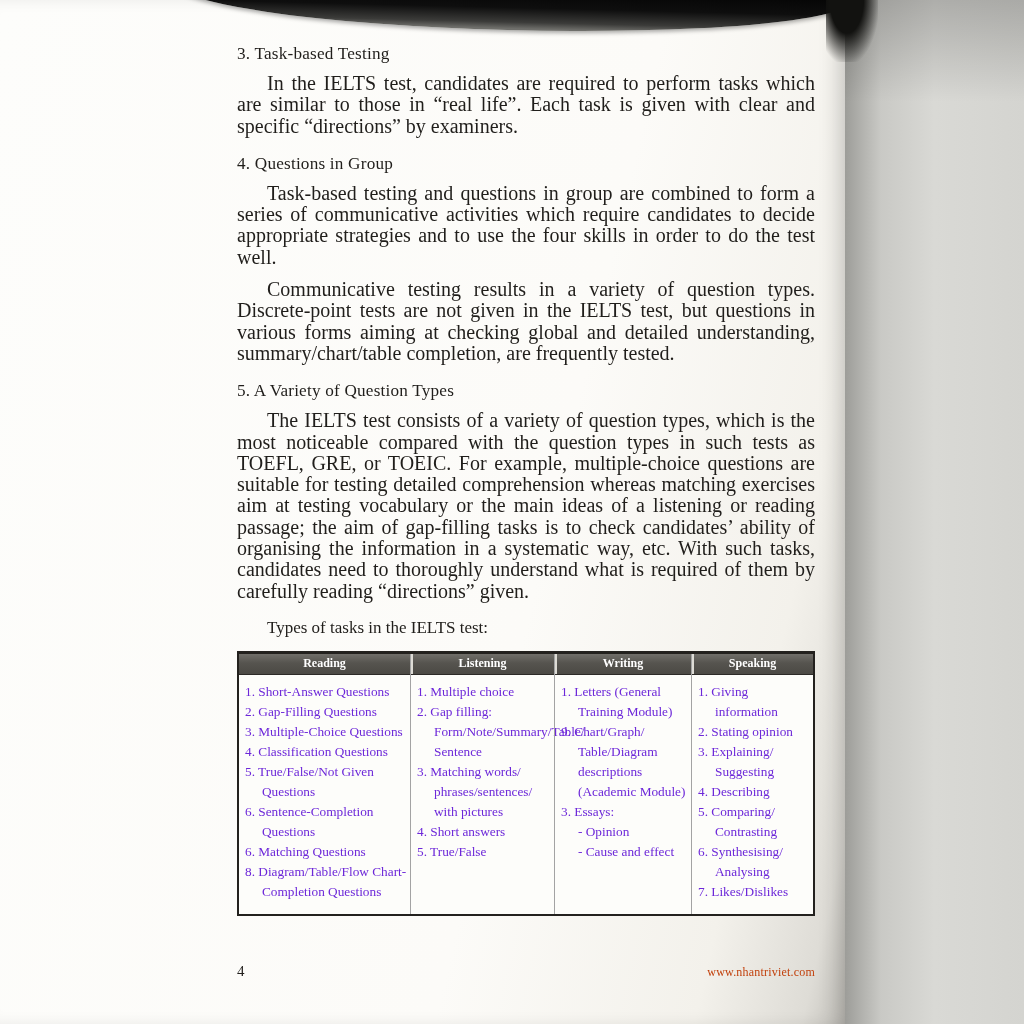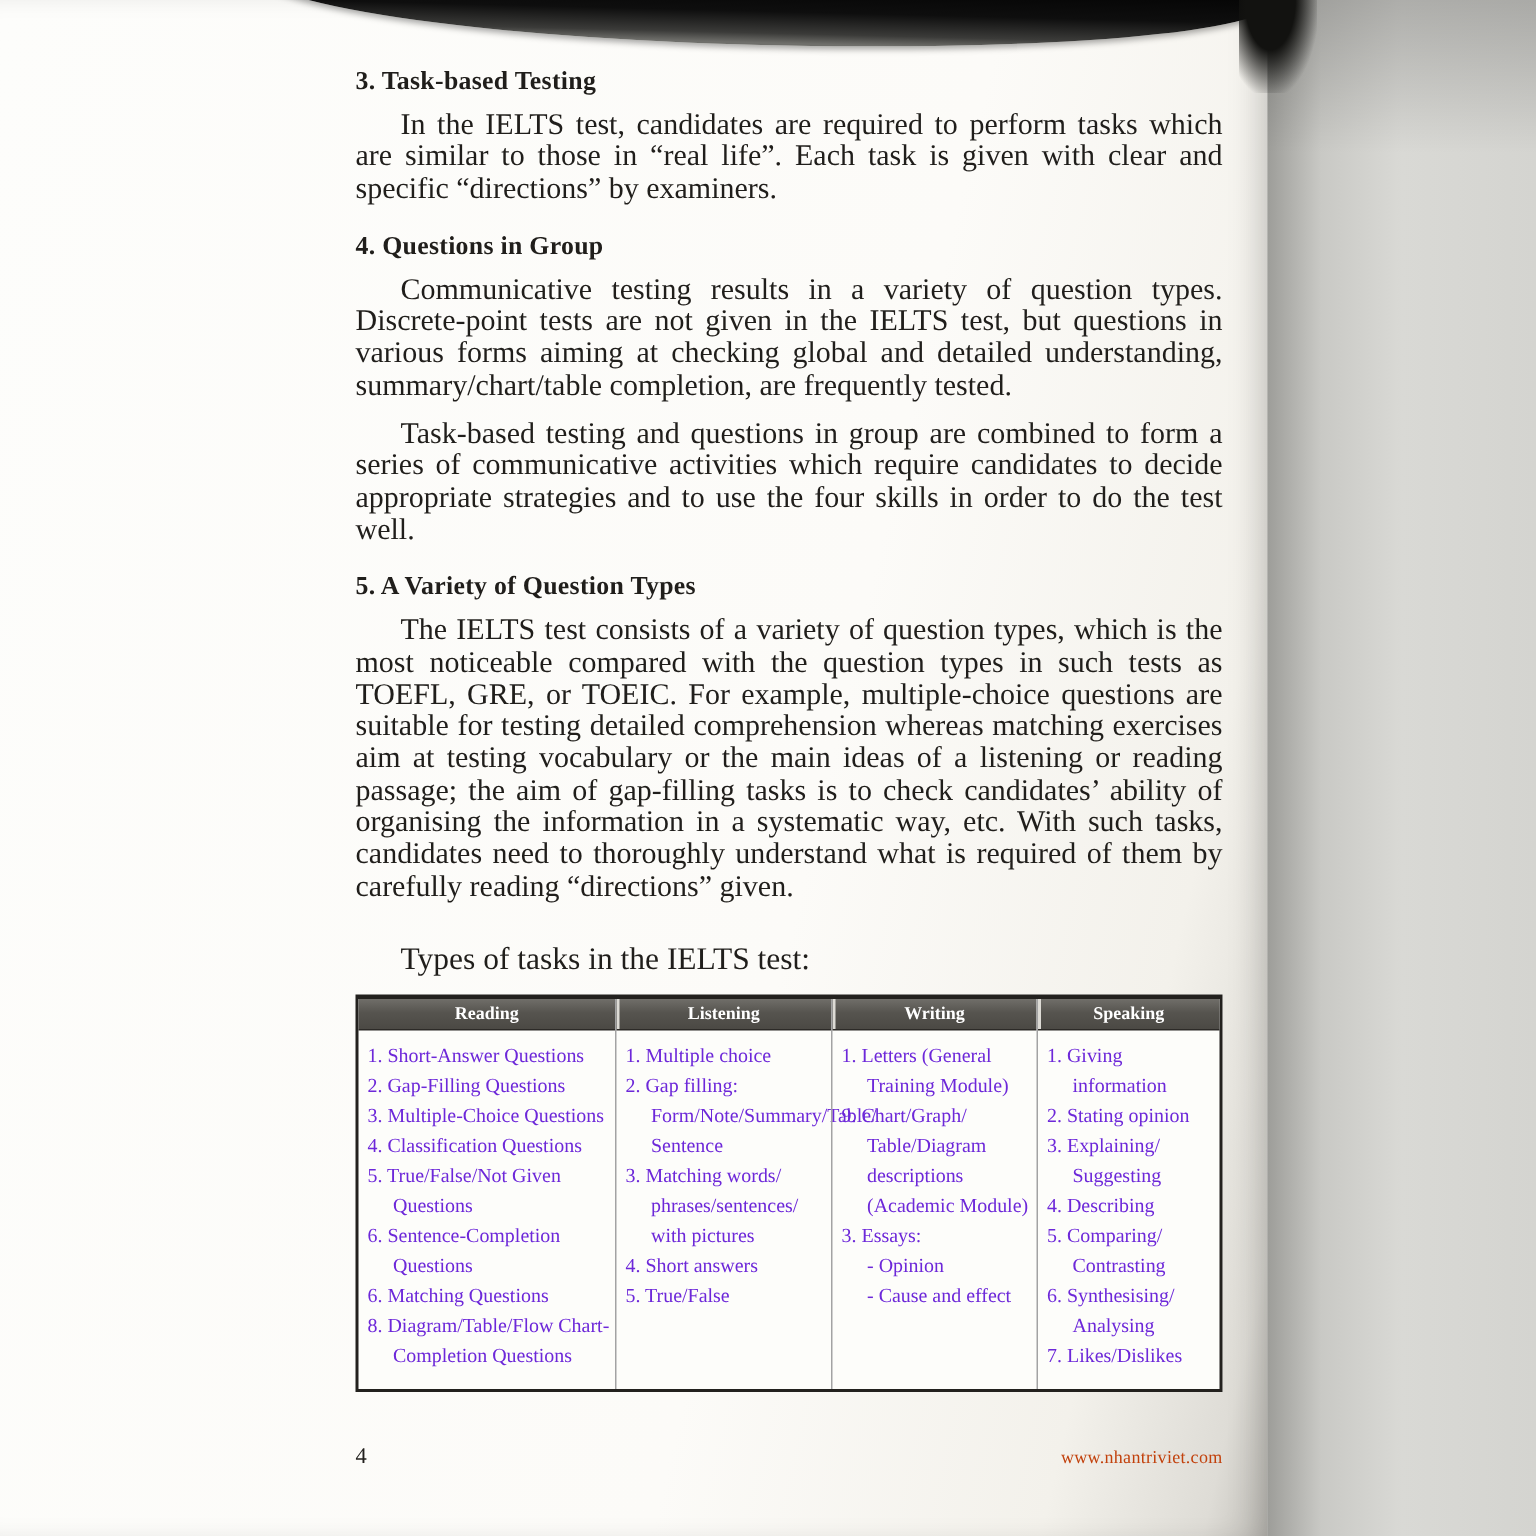--- a/index.html
+++ b/index.html
@@ -62,39 +62,39 @@
   
   .content {
     position: absolute;
     left: 237px; top: 36px;
     width: 578px;
     color: #201e1b;
   }
 
   .section-heading {
     font-size: 17.2px;
-    font-weight: bold;
+    font-weight: normal;
     margin: 17px 0 9px;
     letter-spacing: 0.2px;
   }
   .content .section-heading:first-child { margin-top: 8px; }
 
   .para {
     font-size: 20px;
     line-height: 21.3px;
     text-align: justify;
     text-indent: 30px;
     margin-bottom: 11px;
   }
 
   .table-intro {
-    font-size: 21px;
+    font-size: 17px;
     line-height: 21px;
     text-indent: 30px;
-    margin: 27px 0 13px;
+    margin: 15px 0 13px;
   }
 
   
   .task-table {
     display: flex;
     border: 2px solid #23211e;
     border-top-width: 3px;
     background: #fdfdfa;
   }
   .col { }
@@ -151,22 +151,22 @@
   <div class="top-band"></div>
   <div class="corner-dark"></div>
   <div class="bottom-corner"></div>
 
   <div class="content">
 
     <h2 class="section-heading">3. Task-based Testing</h2>
     <p class="para">In the IELTS test, candidates are required to perform tasks which are similar to those in “real life”. Each task is given with clear and specific “directions” by examiners.</p>
 
     <h2 class="section-heading">4. Questions in Group</h2>
+    <p class="para">Task-based testing and questions in group are combined to form a series of communicative activities which require candidates to decide appropriate strategies and to use the four skills in order to do the test well.</p>
     <p class="para">Communicative testing results in a variety of question types. Discrete-point tests are not given in the IELTS test, but questions in various forms aiming at checking global and detailed understanding, summary/chart/table completion, are frequently tested.</p>
-    <p class="para">Task-based testing and questions in group are combined to form a series of communicative activities which require candidates to decide appropriate strategies and to use the four skills in order to do the test well.</p>
 
     <h2 class="section-heading">5. A Variety of Question Types</h2>
     <p class="para">The IELTS test consists of a variety of question types, which is the most noticeable compared with the question types in such tests as TOEFL, GRE, or TOEIC. For example, multiple-choice questions are suitable for testing detailed comprehension whereas matching exercises aim at testing vocabulary or the main ideas of a listening or reading passage; the aim of gap-filling tasks is to check candidates’ ability of organising the information in a systematic way, etc. With such tasks, candidates need to thoroughly understand what is required of them by carefully reading “directions” given.</p>
 
     <p class="table-intro">Types of tasks in the IELTS test:</p>
 
     <div class="task-table">
       <div class="col c0">
         <div class="col-header">Reading</div>
         <div class="col-body">

